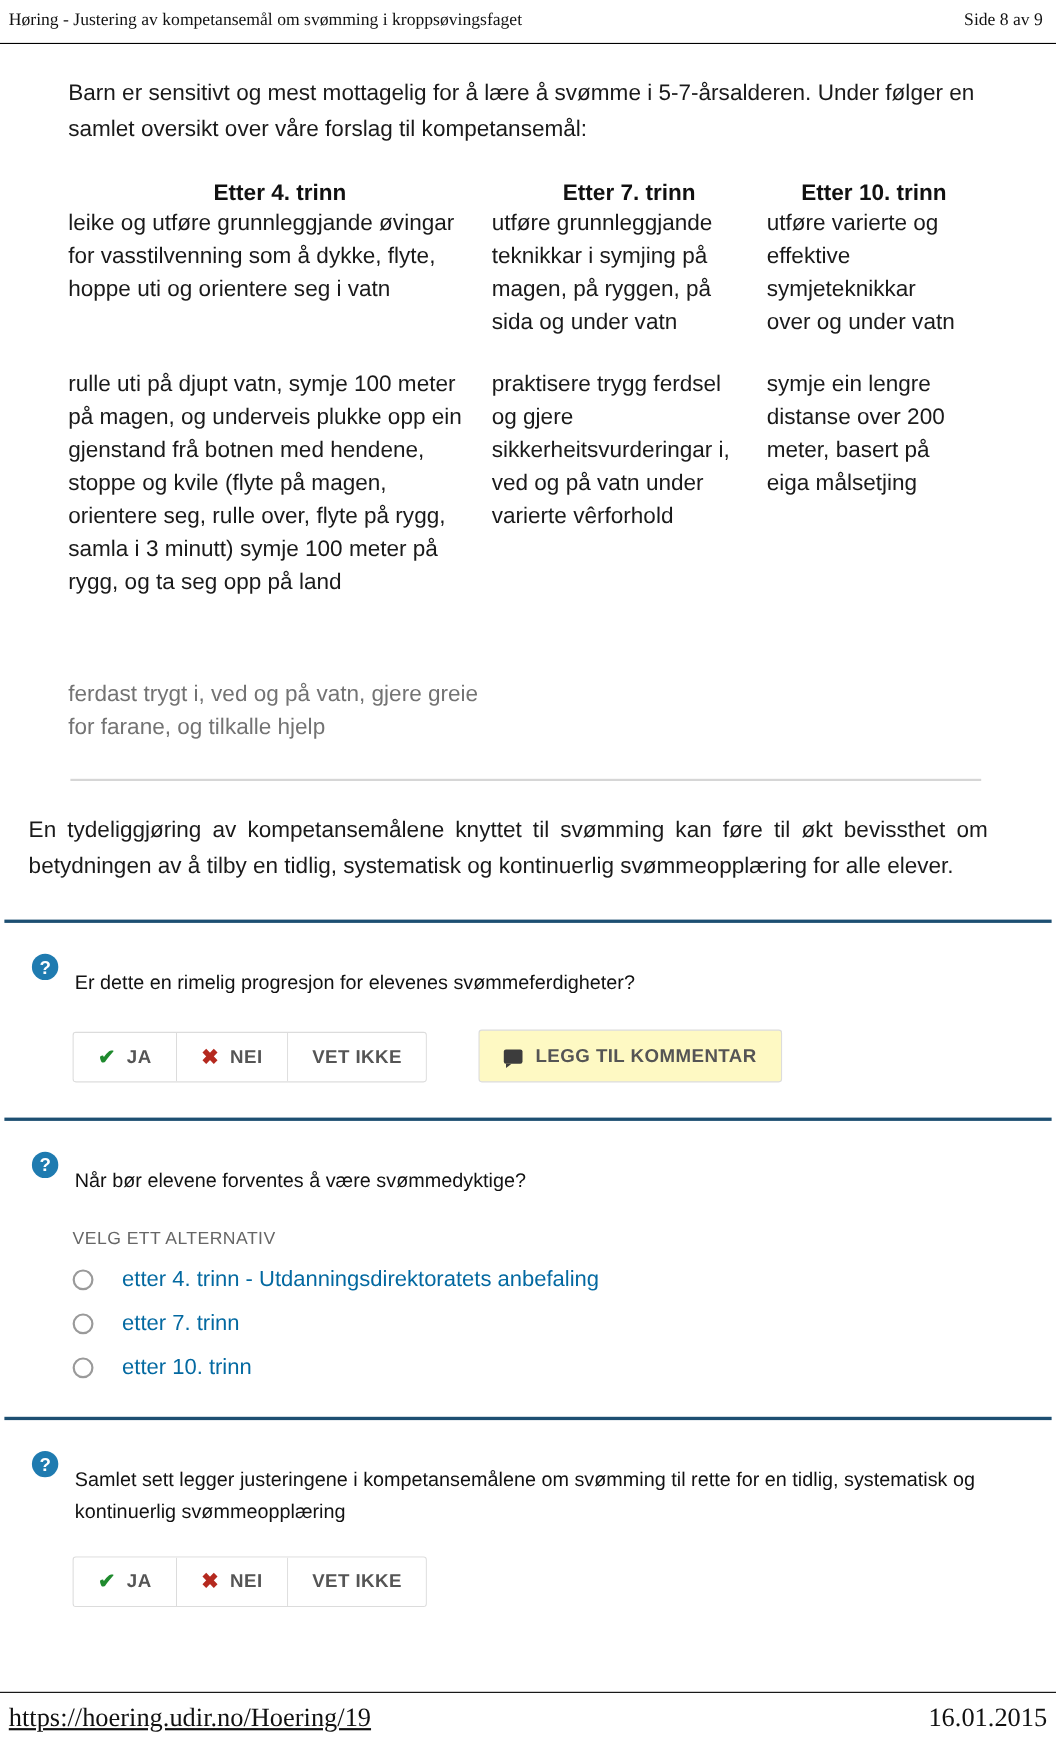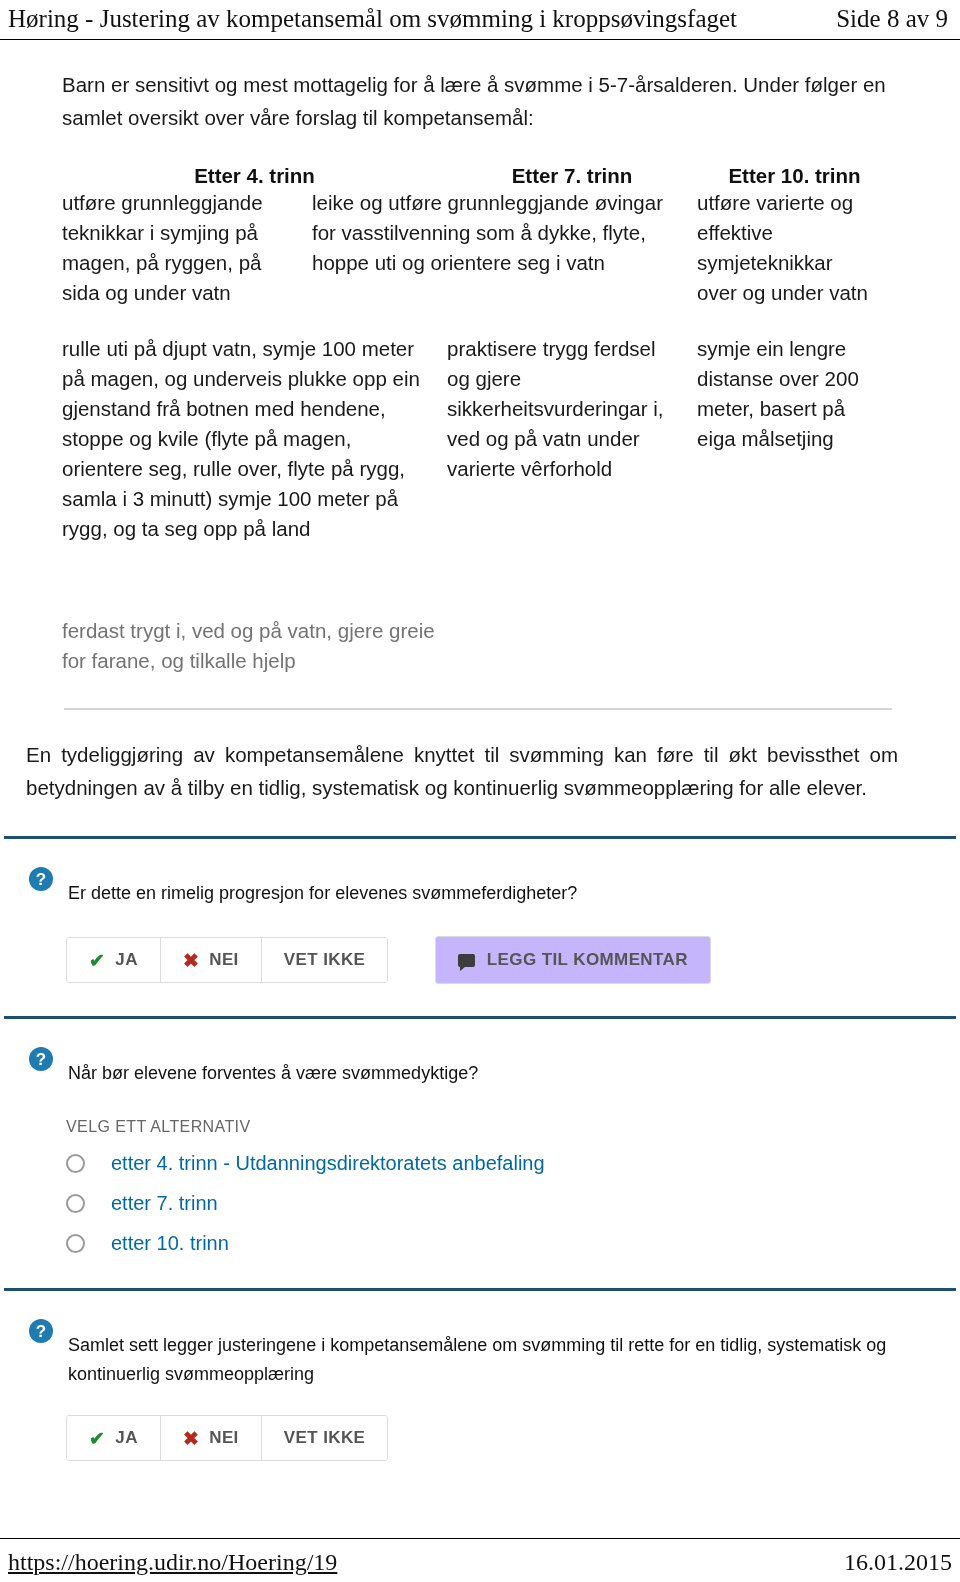--- a/index.html
+++ b/index.html
@@ -20,21 +20,21 @@
   
   .pdf-header {
     position: absolute;
     top: 0; left: 0; right: 0;
     height: 40px;
     padding: 4px 8px 4px 8px;
     display: flex;
     align-items: flex-start;
     justify-content: space-between;
     font-family: "Liberation Serif", serif;
-    font-size: 25px;
+    font-size: 16px;
     line-height: 30px;
     color: #111;
     border-bottom: 1px solid #000;
   }
   .pdf-header-page  { white-space: nowrap; padding-right: 4px; }
 
   
   .pdf-footer {
     position: absolute;
     left: 0; right: 0;
@@ -172,21 +172,21 @@
 
   
   .comment-btn {
     display: inline-flex;
     align-items: center;
     gap: 12px;
     margin: 28px 0 0 42px;
     padding: 13px 22px;
     border: 1px solid #dcdcdc;
     border-radius: 3px;
-    background: #c4b5fd;
+    background: #fef9c3;
     font-size: 17px;
     font-weight: bold;
     letter-spacing: 0.4px;
     color: #555;
     cursor: pointer;
   }
   .bubble {
     width: 17px; height: 13px;
     background: #3c3c3c;
     border-radius: 2px;
@@ -244,22 +244,22 @@
 
   <div class="goals">
     <div class="goals-head">
       <div class="col-1">Etter 4. trinn</div>
       <div class="col-2">Etter 7. trinn</div>
       <div class="col-3">Etter 10. trinn</div>
     </div>
 
     <div class="goals-rows">
       <div class="goals-row">
+        <div class="cell col-1">leike og utføre grunnleggjande øvingar for vasstilvenning som å dykke, flyte, hoppe uti og orientere seg i vatn</div>
         <div class="cell col-2">utføre grunnleggjande teknikkar i symjing på magen, på ryggen, på sida og under vatn</div>
-        <div class="cell col-1">leike og utføre grunnleggjande øvingar for vasstilvenning som å dykke, flyte, hoppe uti og orientere seg i vatn</div>
         <div class="cell col-3">utføre varierte og effektive symjeteknikkar over og under vatn</div>
       </div>
       <div class="goals-row">
         <div class="cell col-1">rulle uti på djupt vatn, symje 100 meter på magen, og underveis plukke opp ein gjenstand frå botnen med hendene, stoppe og kvile (flyte på magen, orientere seg, rulle over, flyte på rygg, samla i 3 minutt) symje 100 meter på rygg, og ta seg opp på land</div>
         <div class="cell col-2">praktisere trygg ferdsel og gjere sikkerheitsvurderingar i, ved og på vatn under varierte vêrforhold</div>
         <div class="cell col-3">symje ein lengre distanse over 200 meter, basert på eiga målsetjing</div>
       </div>
     </div>
 
     <div class="goals-extra">ferdast trygt i, ved og på vatn, gjere greie for farane, og tilkalle hjelp</div>

